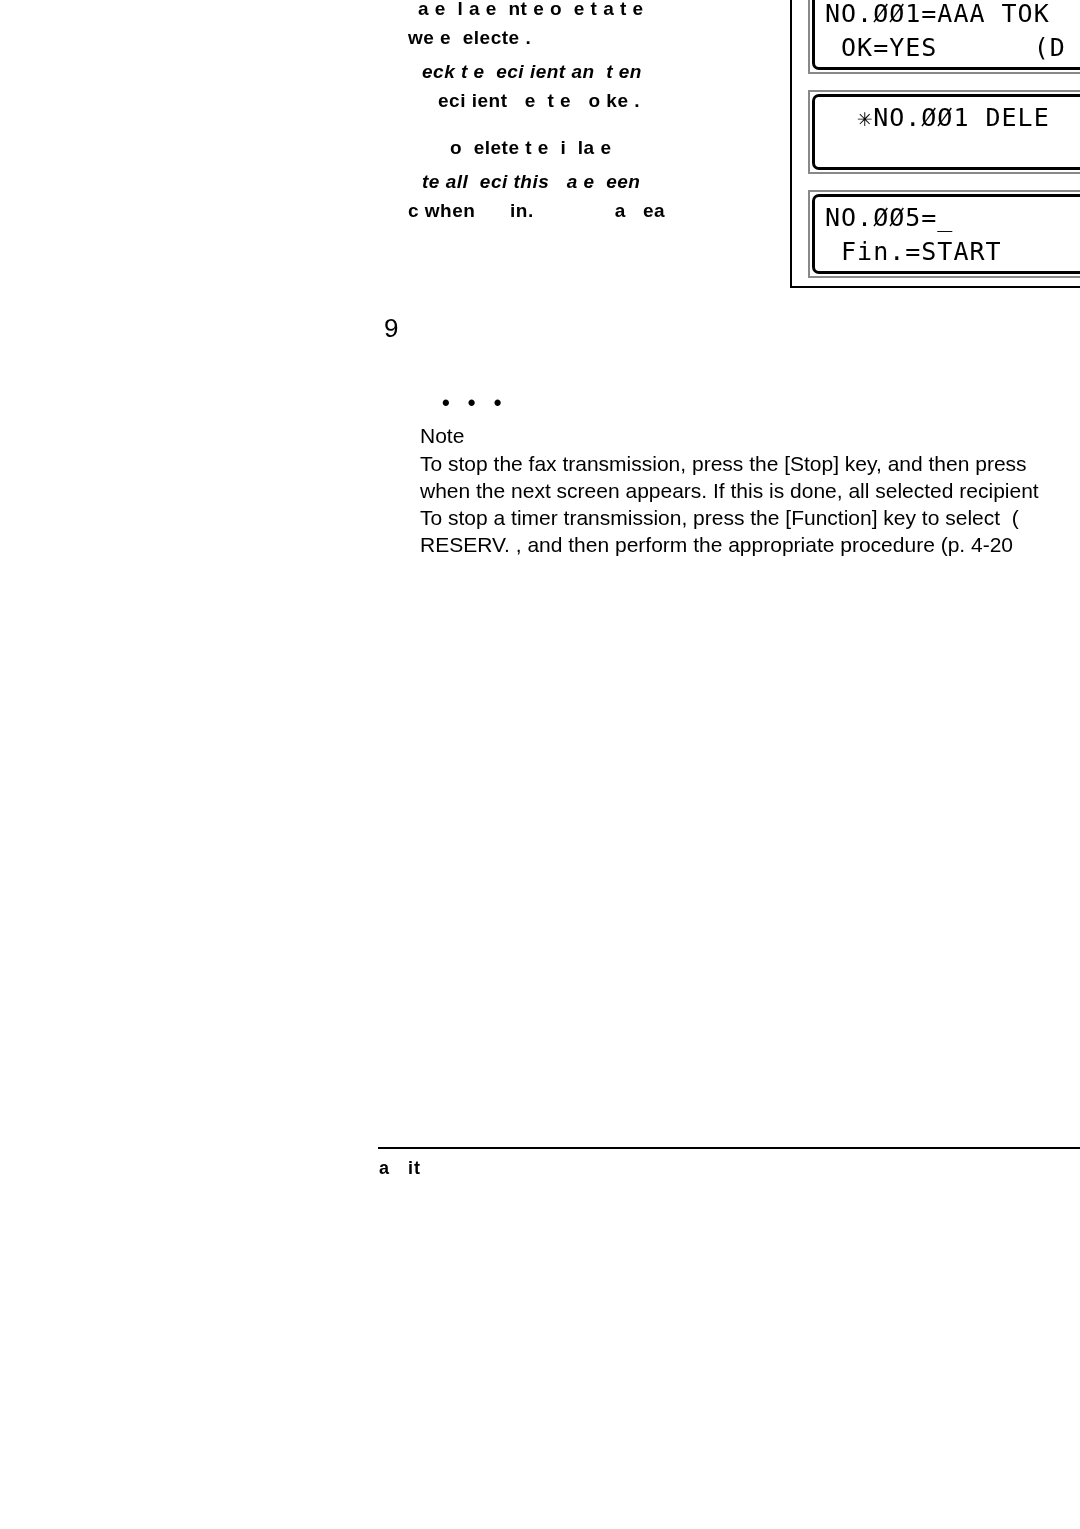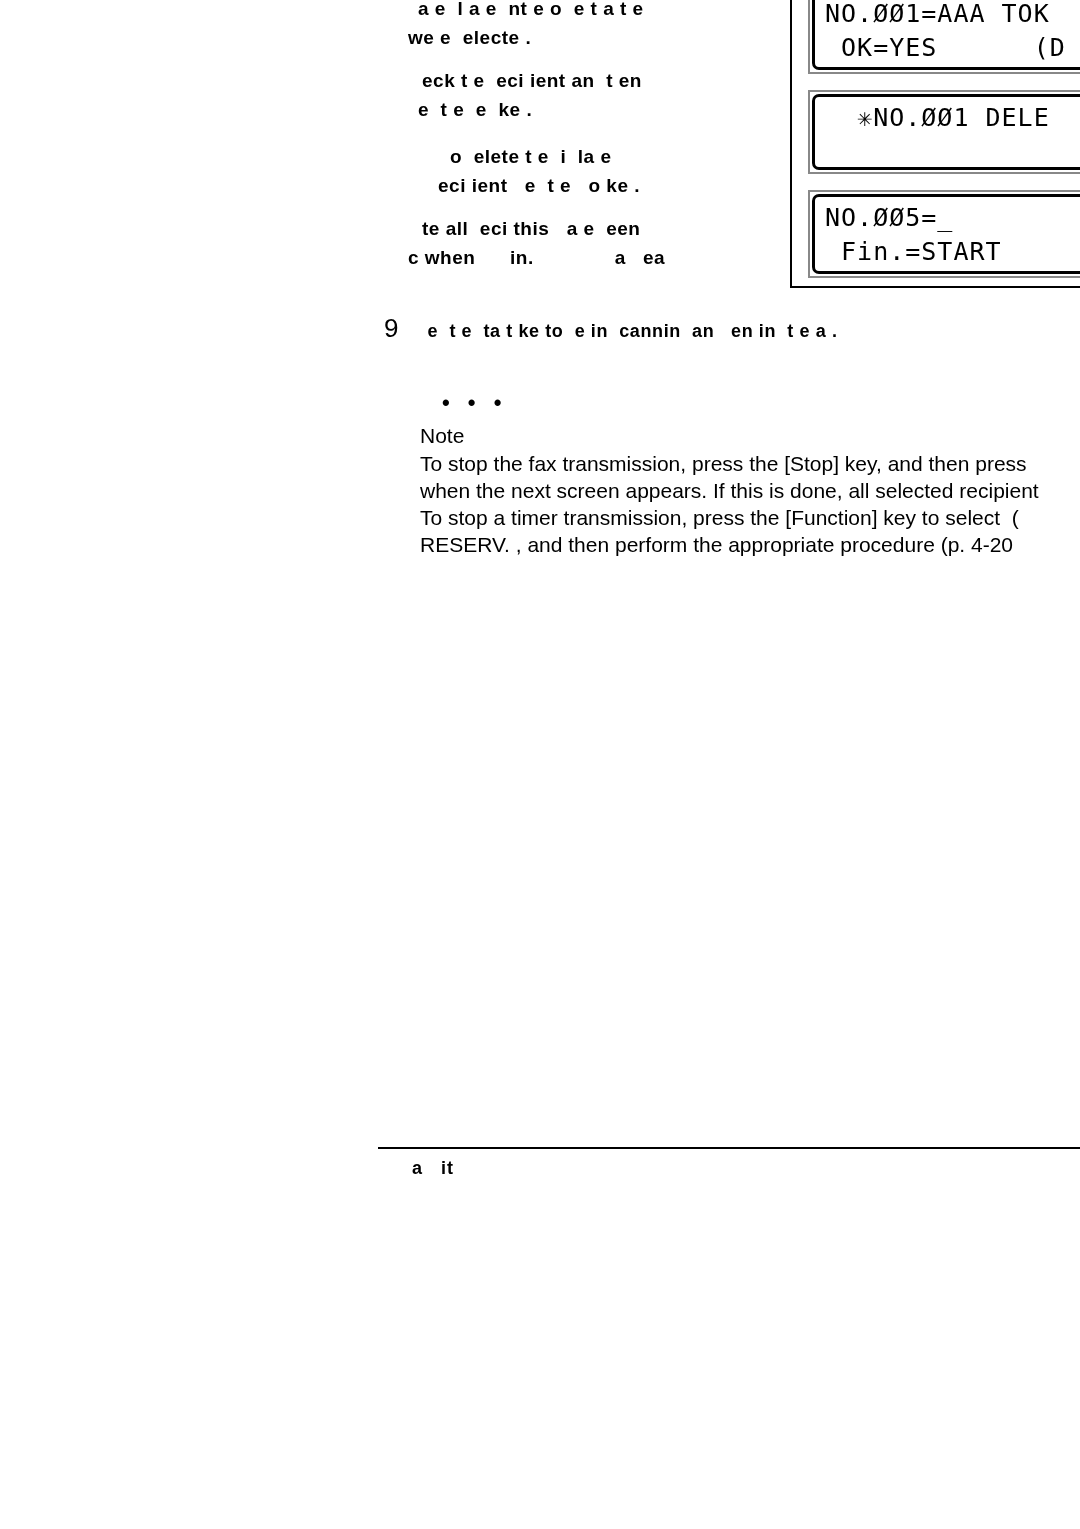--- a/index.html
+++ b/index.html
@@ -31,21 +31,21 @@
     line-height: 29px;
     letter-spacing: 0.5px;
     white-space: pre;
     color: #000;
   }
   .ind-1 { padding-left: 14px; }
   .ind-2 { padding-left: 30px; }
   .ind-3 { padding-left: 42px; }
   .ind-4 { padding-left: 10px; }
   .gap-above { margin-top: 18px; }
-  .gap-above-2 { margin-top: 14px; }
+  .gap-above-2 { margin-top: 5px; font-style: italic; }
 
   
   .step-row {
     position: absolute;
     left: 384px;
     top: 312px;
     width: 700px;
     display: flex;
     align-items: baseline;
   }
@@ -144,48 +144,46 @@
   .footer-rule {
     position: absolute;
     left: 378px;
     top: 1147px;
     width: 702px;
     height: 2px;
     background: #000;
   }
   .footer-text {
     position: absolute;
-    left: 412px;
+    left: 379px;
     top: 1156px;
     font-family: "Liberation Sans", sans-serif;
     font-weight: bold;
     font-size: 18px;
     line-height: 24px;
     letter-spacing: 1px;
     white-space: pre;
     color: #000;
   }
 </style>
 </head>
 <body>
 
 <div class="body-block">
   <div class="body-line ind-4">a e  l a e  nt e o  e t a t e</div>
   <div class="body-line">we e  electe .</div>
   <div class="body-line ind-1 gap-above-2">eck t e  eci ient an  t en</div>
-  <div class="body-line ind-4">e  t e  e  ke .</div>
+  <div class="body-line ind-2">eci ient   e  t e   o ke .</div>
   <div class="body-line ind-3 gap-above">o  elete t e  i  la e</div>
-  <div class="body-line ind-2">eci ient   e  t e   o ke .</div>
   <div class="body-line ind-1 gap-above-2">te all  eci this   a e  een</div>
   <div class="body-line">c when      in.              a   ea</div>
 </div>
 
 <div class="step-row">
   <div class="step-num">9</div>
-  <div class="step-text"> e  t e  ta t ke to  e in  cannin  an   en in  t e a .</div>
 </div>
 
 <div class="note-block">
   <div class="note-dots">• • •</div>
   <div class="note-title">Note</div>
   <div class="note-line">To stop the fax transmission, press the [Stop] key, and then press</div>
   <div class="note-line">when the next screen appears. If this is done, all selected recipient</div>
   <div class="note-line">To stop a timer transmission, press the [Function] key to select  (</div>
   <div class="note-line">RESERV. , and then perform the appropriate procedure (p. 4-20</div>
 </div>

